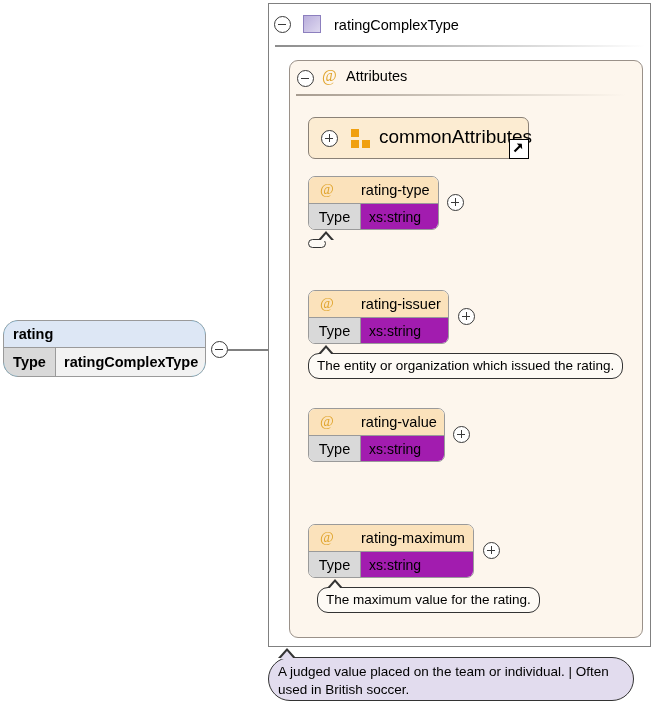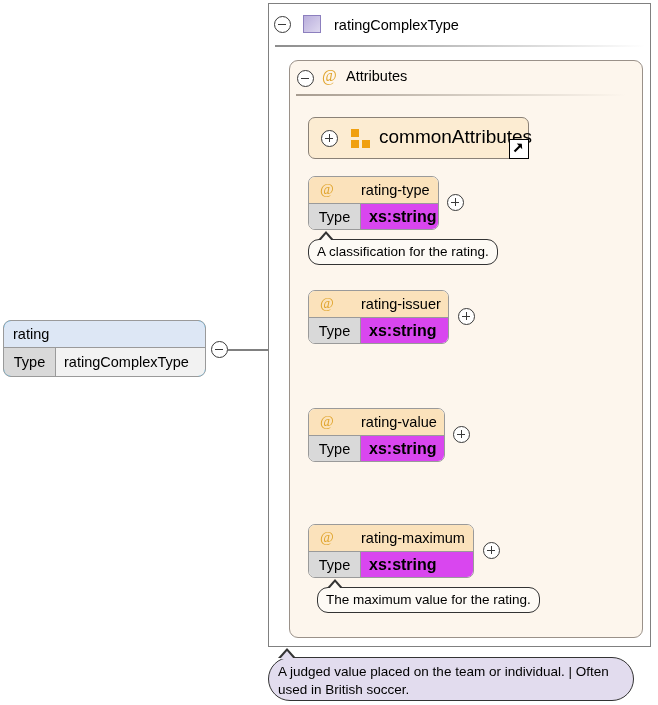--- a/index.html
+++ b/index.html
@@ -14,23 +14,24 @@
     height: 705px;
     background: #ffffff;
     overflow: hidden;
   }
 
   
   .elem-box {
     position: absolute;
     box-sizing: border-box;
     border: 1px solid #9a9a9a;
-    border-radius: 8px;
+    border-radius: 15px;
     background: #0ea5e9;
     overflow: hidden;
+    font-weight: bold;
   }
   .elem-head {
     box-sizing: border-box;
     height: 27px;
     background: #dde7f5;
     border-bottom: 1px solid #9a9a9a;
     display: flex;
     align-items: center;
     padding-left: 9px;
     font-size: 14.5px;
@@ -245,27 +246,26 @@
     border-right: 1px solid #9a9a9a;
     display: flex;
     align-items: center;
     justify-content: center;
     font-size: 14.5px;
     color: #000;
   }
   .attr-type-value {
     box-sizing: border-box;
     flex: 1;
-    background: #d946ef;
+    background: #a21caf;
     display: flex;
     align-items: center;
     padding-left: 8px;
-    font-size: 16px;
-    color: #000;
-    font-weight: bold;
+    font-size: 14px;
+    color: #000;
   }
 
   
   .callout {
     position: absolute;
     box-sizing: border-box;
     border: 1.3px solid #333;
     border-radius: 11px;
     background: #fdfaf5;
     padding: 3px 8px 4px 8px;
@@ -386,34 +386,38 @@
         </div>
         <div class="attr-body">
           <div class="attr-type-label">Type</div>
           <div class="attr-type-value">xs:string</div>
         </div>
       </div>
       <div class="circle-btn plus" style="left:157px; top:133px;"></div>
       <div class="callout" style="left:18px; top:178px;">
         <span class="tail"></span>
         <span class="tail-fill"></span>
-        <span>A classification for the rating.</span>
       </div>
 
       <div class="attr-box" style="left:18px; top:229px; width:141px; height:54px;">
         <div class="attr-head">
           <div class="attr-at">@</div>
           <div class="attr-name">rating-issuer</div>
         </div>
         <div class="attr-body">
           <div class="attr-type-label">Type</div>
           <div class="attr-type-value">xs:string</div>
         </div>
       </div>
       <div class="circle-btn plus" style="left:168px; top:247px;"></div>
+      <div class="callout" style="left:18px; top:292px;">
+        <span class="tail"></span>
+        <span class="tail-fill"></span>
+        <span>The entity or organization which issued the rating.</span>
+      </div>
 
       <div class="attr-box" style="left:18px; top:347px; width:137px; height:54px;">
         <div class="attr-head">
           <div class="attr-at">@</div>
           <div class="attr-name">rating-value</div>
         </div>
         <div class="attr-body">
           <div class="attr-type-label">Type</div>
           <div class="attr-type-value">xs:string</div>
         </div>

